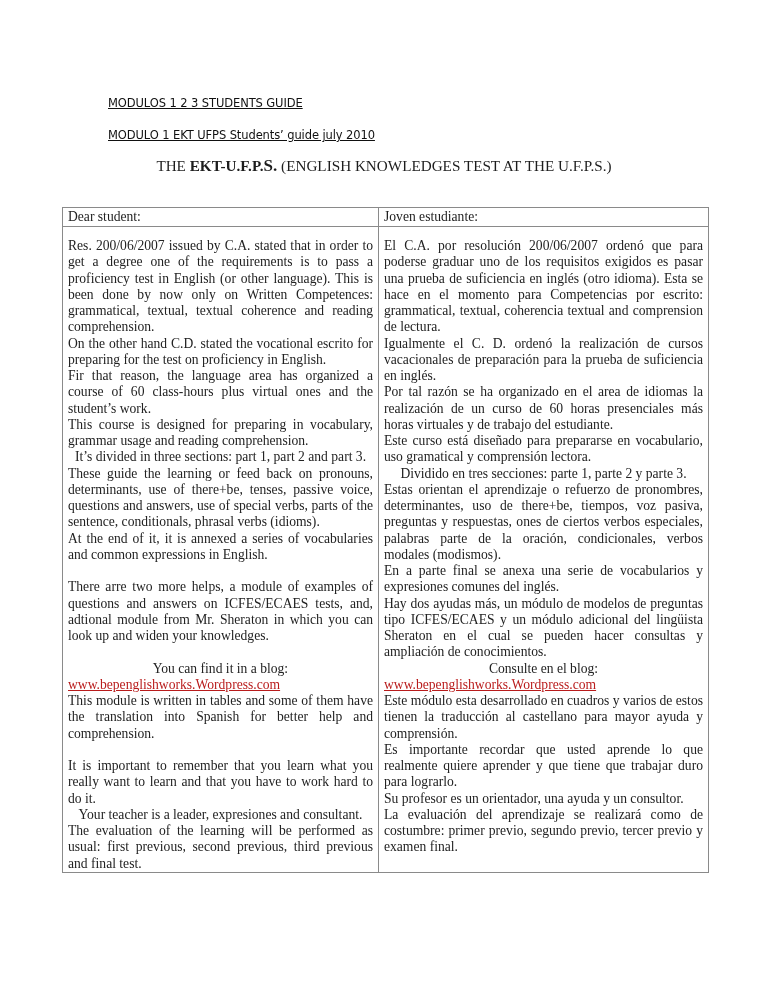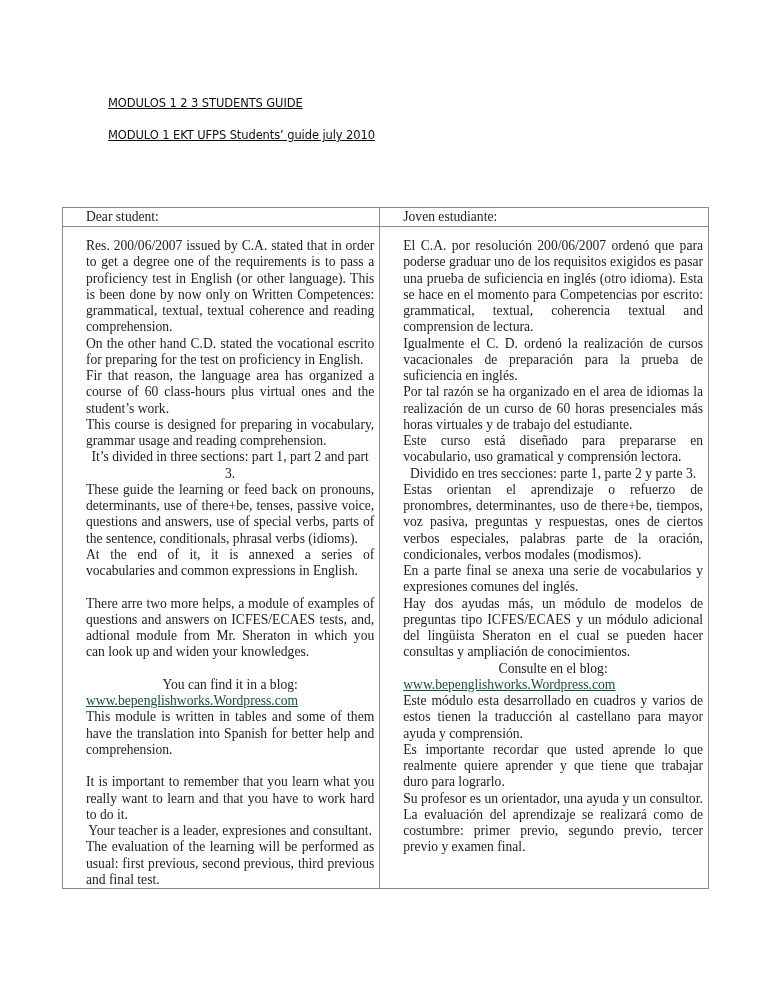--- a/index.html
+++ b/index.html
@@ -49,47 +49,48 @@
       width: 647px;
       border-collapse: collapse;
       font-family: "Liberation Serif", "DejaVu Serif", serif;
       font-size: 13.6px;
       line-height: 16.25px;
       color: #222;
     }
     table.guide td {
       border: 1px solid #8a8a8a;
       vertical-align: top;
-      padding: 1px 5px 0 23px;
+      padding: 1px 5px 0 5px;
     }
     td.col-left { width: 305px; }
     td.col-right { width: 319px; }
     td.head-cell { height: 17px; }
     .para {
       text-align: justify;
       margin: 0;
     }
     .para.last-left {
       text-align: center;
     }
     .gap { height: 16.25px; }
     .gap-small { height: 10px; }
     a.blog-link {
-      color: #14532d;
+      color: #b91c1c;
       text-decoration: underline;
       margin-top: 29px;
     }
   </style>
 </head>
 <body>
 
 <div class="header-line" id="h1">MODULOS 1 2 3 STUDENTS GUIDE</div>
 <div class="header-line" id="h2">MODULO 1 EKT UFPS Students’ guide july 2010</div>
 
 <div class="title-block">
+  <div><span>THE </span><span class="bold"><span>EKT-U.F.P.</span><span class="big">S.</span></span><span> (ENGLISH KNOWLEDGES TEST AT THE  U.F.P.S.)</span></div>
 </div>
 
 <table class="guide">
   <tbody>
       <tr>
     <td class="col-left head-cell">
       <span>Dear student:</span>
     </td>
     <td class="col-right head-cell">
       <span>Joven estudiante:</span>

